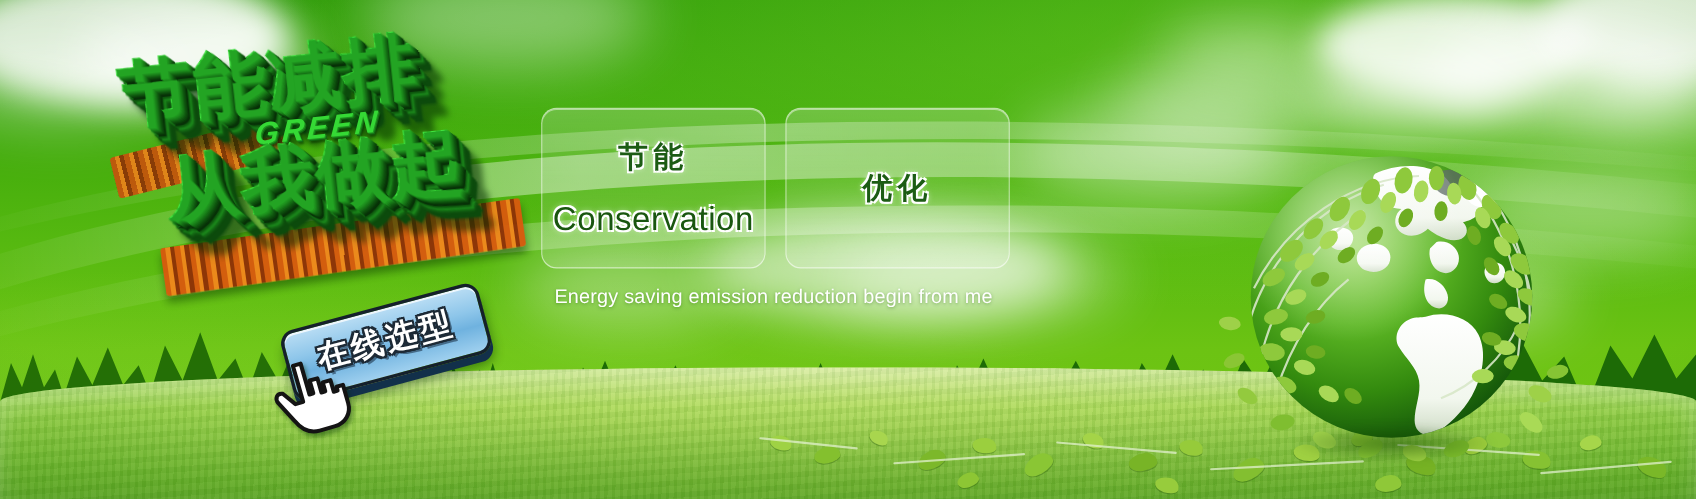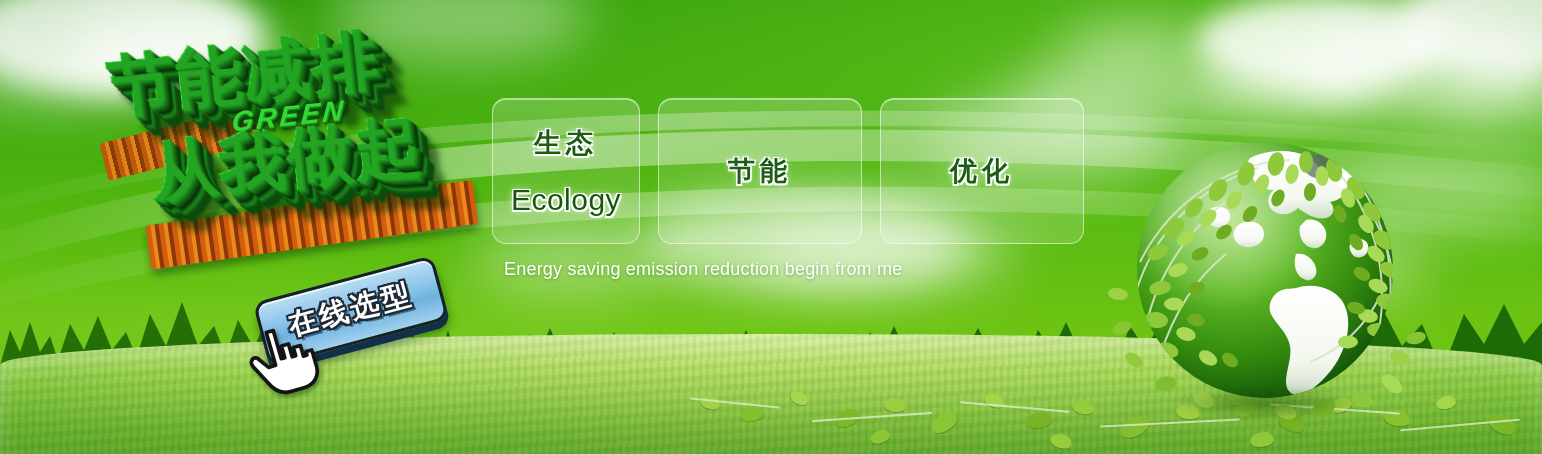--- a/index.html
+++ b/index.html
@@ -319,27 +319,24 @@
   </div>
   <svg class="hand-cursor" viewBox="0 0 64 64">
     <g transform="rotate(-16 32 32)">
       <path d="M26 6 L32 6 L32 30 L35 30 L35 20 L41 20 L41 31 L44 31 L44 24 L50 24 L50 33 L53 33 L53 30 L58 30 L58 44
                C58 52 52 58 44 58 L32 58 C24 58 19 53 16 46 L8 30 C6 26 9 22 13 24 L20 34 L26 34 Z" fill="#ffffff" stroke="#141414" stroke-width="3" stroke-linejoin="round"></path>
     </g>
   </svg>
 
   <div class="cards">
 
-    <div class="card">
-      <div class="card-cn">生态</div>
-      <div class="card-en">Ecology</div>
-    </div>
 
     <div class="card wide">
       <div class="card-cn">节能</div>
+      <div class="card-en">Conservation</div>
     </div>
 
     <div class="card wide">
       <div class="card-cn">优化</div>
     </div>
 
   </div>
 
   <div class="tagline">Energy saving emission reduction begin from me</div>
 

